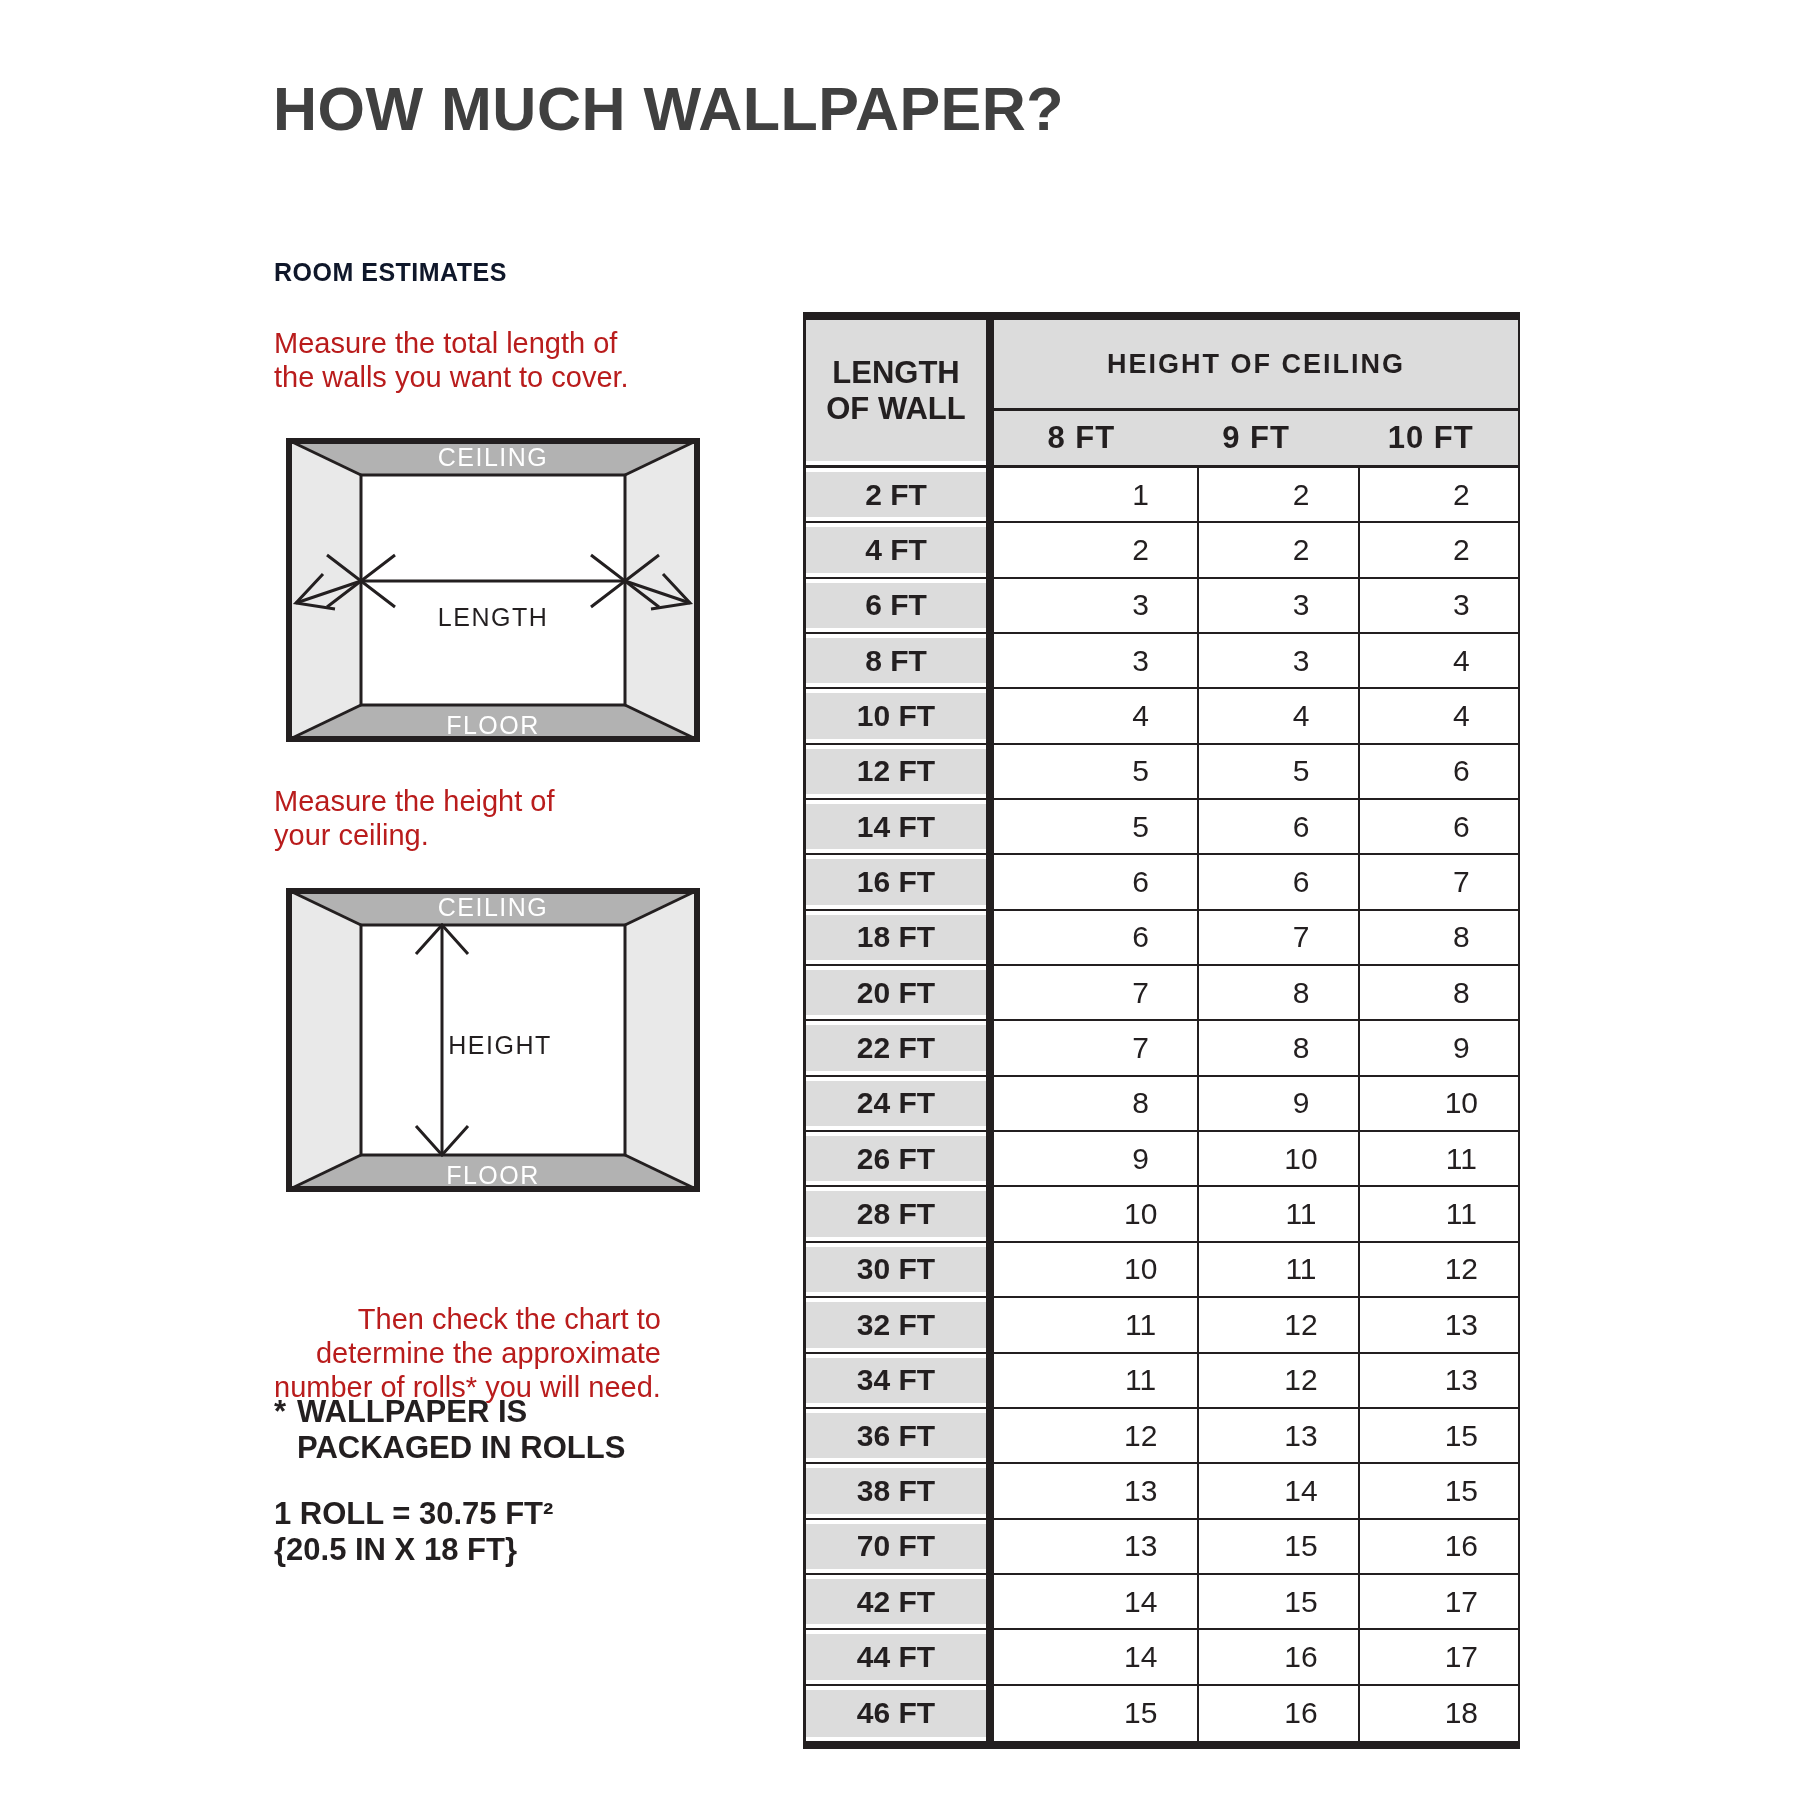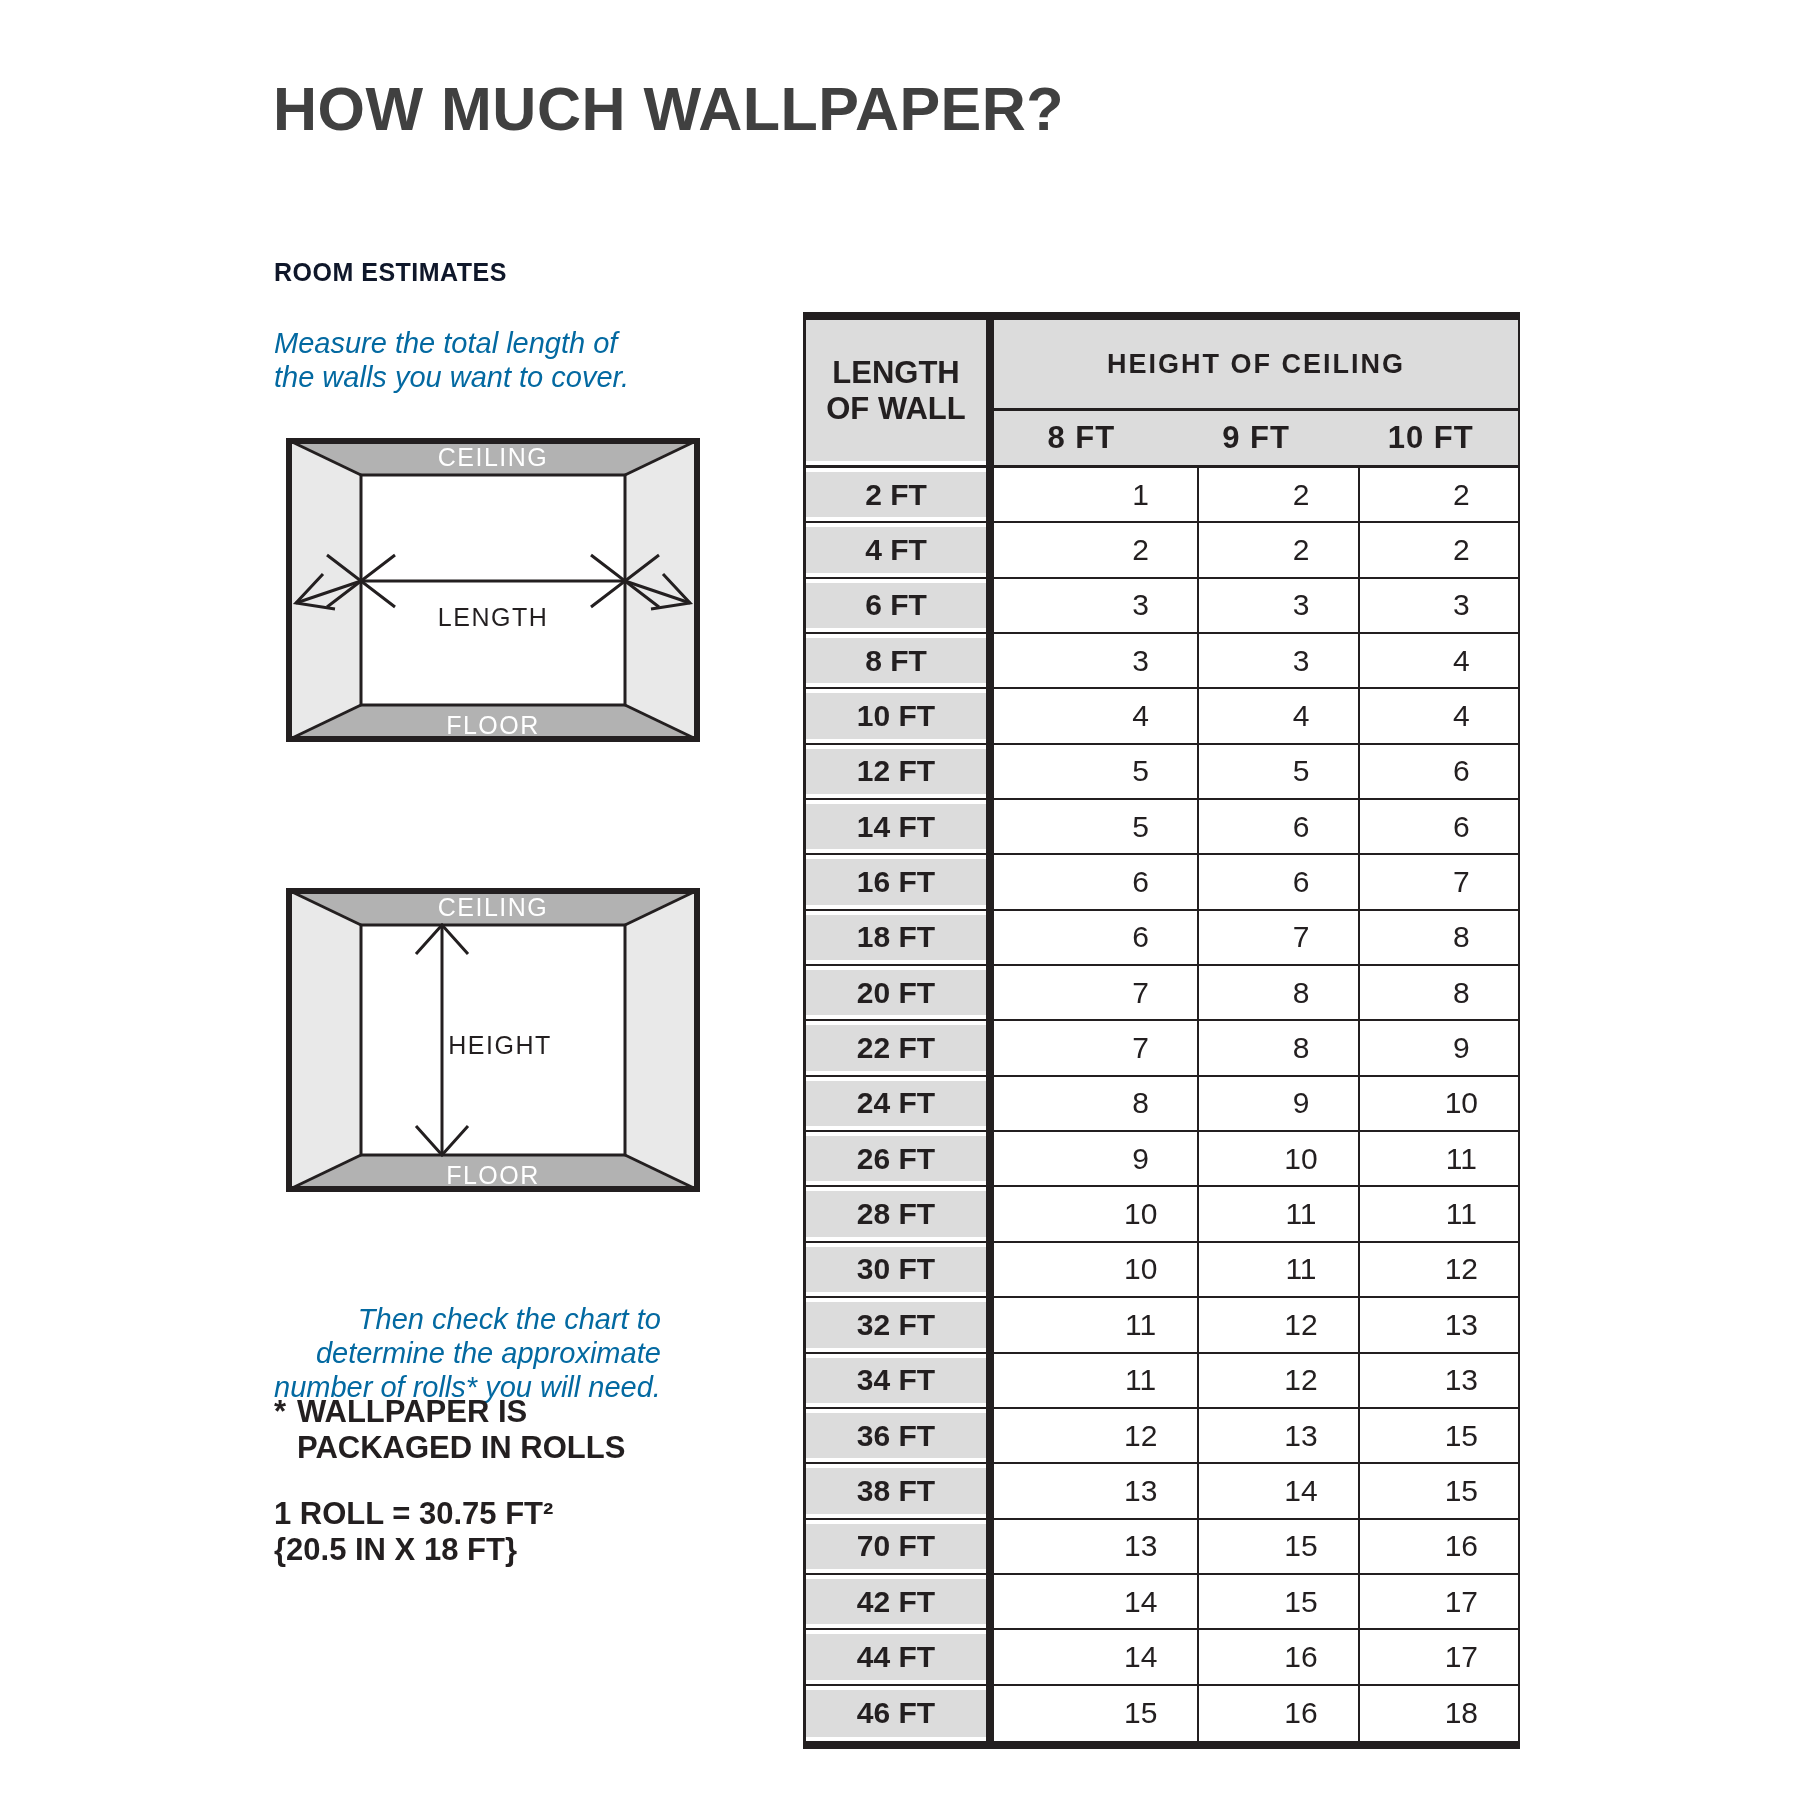--- a/index.html
+++ b/index.html
@@ -7,21 +7,21 @@
         font-family:"Liberation Sans", sans-serif;color:#231f20;}
 
   .abs{position:absolute;}
 
   .title{left:273px;top:74px;font-size:61px;font-weight:bold;color:#404040;letter-spacing:0.5px;}
 
   .section-head{font-size:25px;font-weight:bold;color:#0f172a;letter-spacing:0.5px;}
   .room-estimates{left:274px;top:258px;}
   .table-heading{left:803px;top:258px;width:717px;text-align:center;}
 
-  .para{font-size:29px;line-height:34px;color:#0369a1;font-style:italic;}
+  .para{font-size:29px;line-height:34px;color:#b91c1c;}
   .step1{left:274px;top:326px;}
   .step2{left:274px;top:784px;}
   .step3{left:274px;top:1302px;text-align:right;}
 
   .diagram{width:414px;height:304px;}
   .diagram1{left:286px;top:438px;}
   .diagram2{left:286px;top:888px;}
   .dlabel{font-size:25px;letter-spacing:1.5px;}
 
   .footnote{left:274px;top:1394px;font-size:31px;font-weight:bold;line-height:36px;padding-left:23px;}
@@ -94,20 +94,24 @@
       <polyline points="373,117 339,143 373,169"></polyline>
       <polyline points="49,171 10,165 37,136"></polyline>
       <polyline points="365,171 404,165 377,136"></polyline>
     </g>
     <rect x="3" y="3" width="408" height="298" fill="none" stroke="#231f20" stroke-width="6"></rect>
     <text class="dlabel" x="207" y="28" text-anchor="middle" fill="#ffffff">CEILING</text>
     <text class="dlabel" x="207" y="296" text-anchor="middle" fill="#ffffff">FLOOR</text>
     <text class="dlabel" x="207" y="188" text-anchor="middle" fill="#231f20">LENGTH</text>
   </svg>
 
+  <div class="abs para step2">
+    <div>Measure the height of</div>
+    <div>your ceiling.</div>
+  </div>
 
   <svg class="abs diagram diagram2" viewBox="0 0 414 304">
     <polygon points="0,0 414,0 339,37 75,37" fill="#b2b2b2"></polygon>
     <polygon points="0,304 75,267 339,267 414,304" fill="#b2b2b2"></polygon>
     <polygon points="0,0 75,37 75,267 0,304" fill="#e9e9e9"></polygon>
     <polygon points="414,0 339,37 339,267 414,304" fill="#e9e9e9"></polygon>
     <rect x="75" y="37" width="264" height="230" fill="#ffffff" stroke="#231f20" stroke-width="3"></rect>
     <g stroke="#231f20" stroke-width="3">
       <line x1="2" y1="2" x2="75" y2="37"></line>
       <line x1="412" y1="2" x2="339" y2="37"></line>

